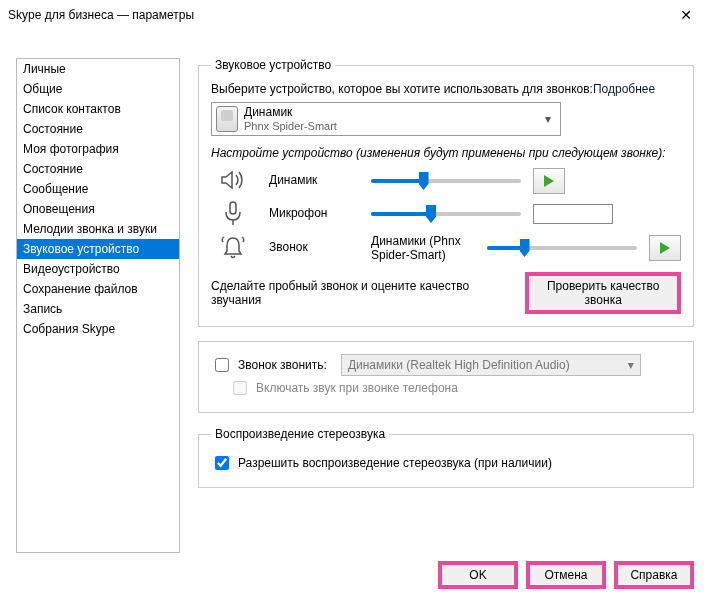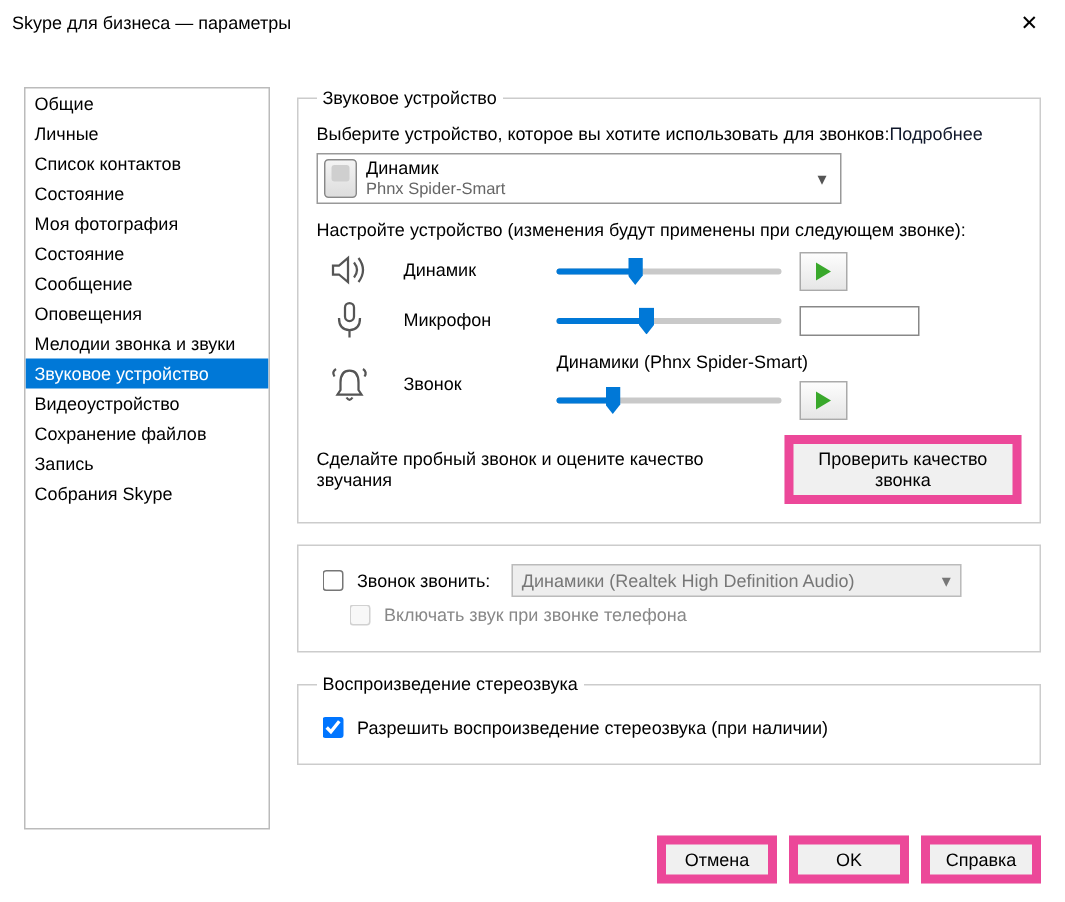--- a/index.html
+++ b/index.html
@@ -81,38 +81,38 @@
     background:linear-gradient(#f4f4f4,#ddd);
   }
   .device-select .dev-icon::before {
     content:""; position:absolute; left:4px; right:4px; top:3px; bottom:10px;
     background:#cfcfcf; border-radius:2px;
   }
   .device-select .dev-labels { display:flex; flex-direction:column; line-height:14px; flex:1; }
   .device-select .dev-sub { color:#666; font-size:11px; }
   .chevron { width:16px; text-align:center; color:#555; }
 
-  .tune-label { margin:10px 0 6px 0; }
+  .tune-label { margin:10px 0 6px 0;font-style:italic; }
 
   
   .audio-row {
     display:flex; align-items:center;
     margin:6px 0 4px 0;
     gap:14px;
   }
   .audio-icon {
     width:44px; display:flex; justify-content:center;
   }
   .audio-icon svg { display:block; }
   .audio-title-col {
     width:88px;
   }
   .audio-controls {
     flex:1;
-    display:flex; flex-direction:column; gap:6px;
+    display:flex; flex-direction:row; gap:6px;
     padding-top:2px;
   }
   .audio-value-label { font-size:12px; }
   .slider-row {
     display:flex; align-items:center; gap:12px;
   }
 
   
   .slider {
     position:relative;
@@ -150,21 +150,21 @@
   .meter-box {
     width:80px; height:20px;
     border:1px solid #888;
     background:#fff;
   }
 
   .test-row {
     display:flex; align-items:center; gap:14px; margin-top:10px;
   }
   .btn {
-    border:6px solid #ec4899;
+    border:4px solid #ec4899;
     background:#f0f0f0;
     padding:3px 0;
     font: inherit;
     min-width:70px;
   }
 
   .chk-row { display:flex; align-items:center; gap:6px; margin:2px 0; }
   .chk-row input[type=checkbox] { width:14px; height:14px; }
   .secondary-dd {
     border:1px solid #bbb;
@@ -188,22 +188,22 @@
 </head>
 <body>
 
 <div class="titlebar">
   <div>Skype для бизнеса — параметры</div>
   <div class="close-x">✕</div>
 </div>
 
 <div class="content">
   <div class="sidebar" id="sidebar">
+      <div class="sidebar-item">Личные</div>
       <div class="sidebar-item">Общие</div>
-      <div class="sidebar-item">Личные</div>
       <div class="sidebar-item">Список контактов</div>
       <div class="sidebar-item">Состояние</div>
       <div class="sidebar-item">Моя фотография</div>
       <div class="sidebar-item">Состояние</div>
       <div class="sidebar-item">Сообщение</div>
       <div class="sidebar-item">Оповещения</div>
       <div class="sidebar-item">Мелодии звонка и звуки</div>
       <div class="sidebar-item selected">Звуковое устройство</div>
       <div class="sidebar-item">Видеоустройство</div>
       <div class="sidebar-item">Сохранение файлов</div>
@@ -327,16 +327,16 @@
       <div class="chk-row">
         <input type="checkbox" checked="" style="">
         <span>Разрешить воспроизведение стереозвука (при наличии)</span>
       </div>
     </fieldset>
 
   </div>
 </div>
 
 <div class="bottom-bar">
+  <button class="btn">OK</button>
   <button class="btn">Отмена</button>
-  <button class="btn">OK</button>
   <button class="btn">Справка</button>
 </div>
 
 </body></html>

